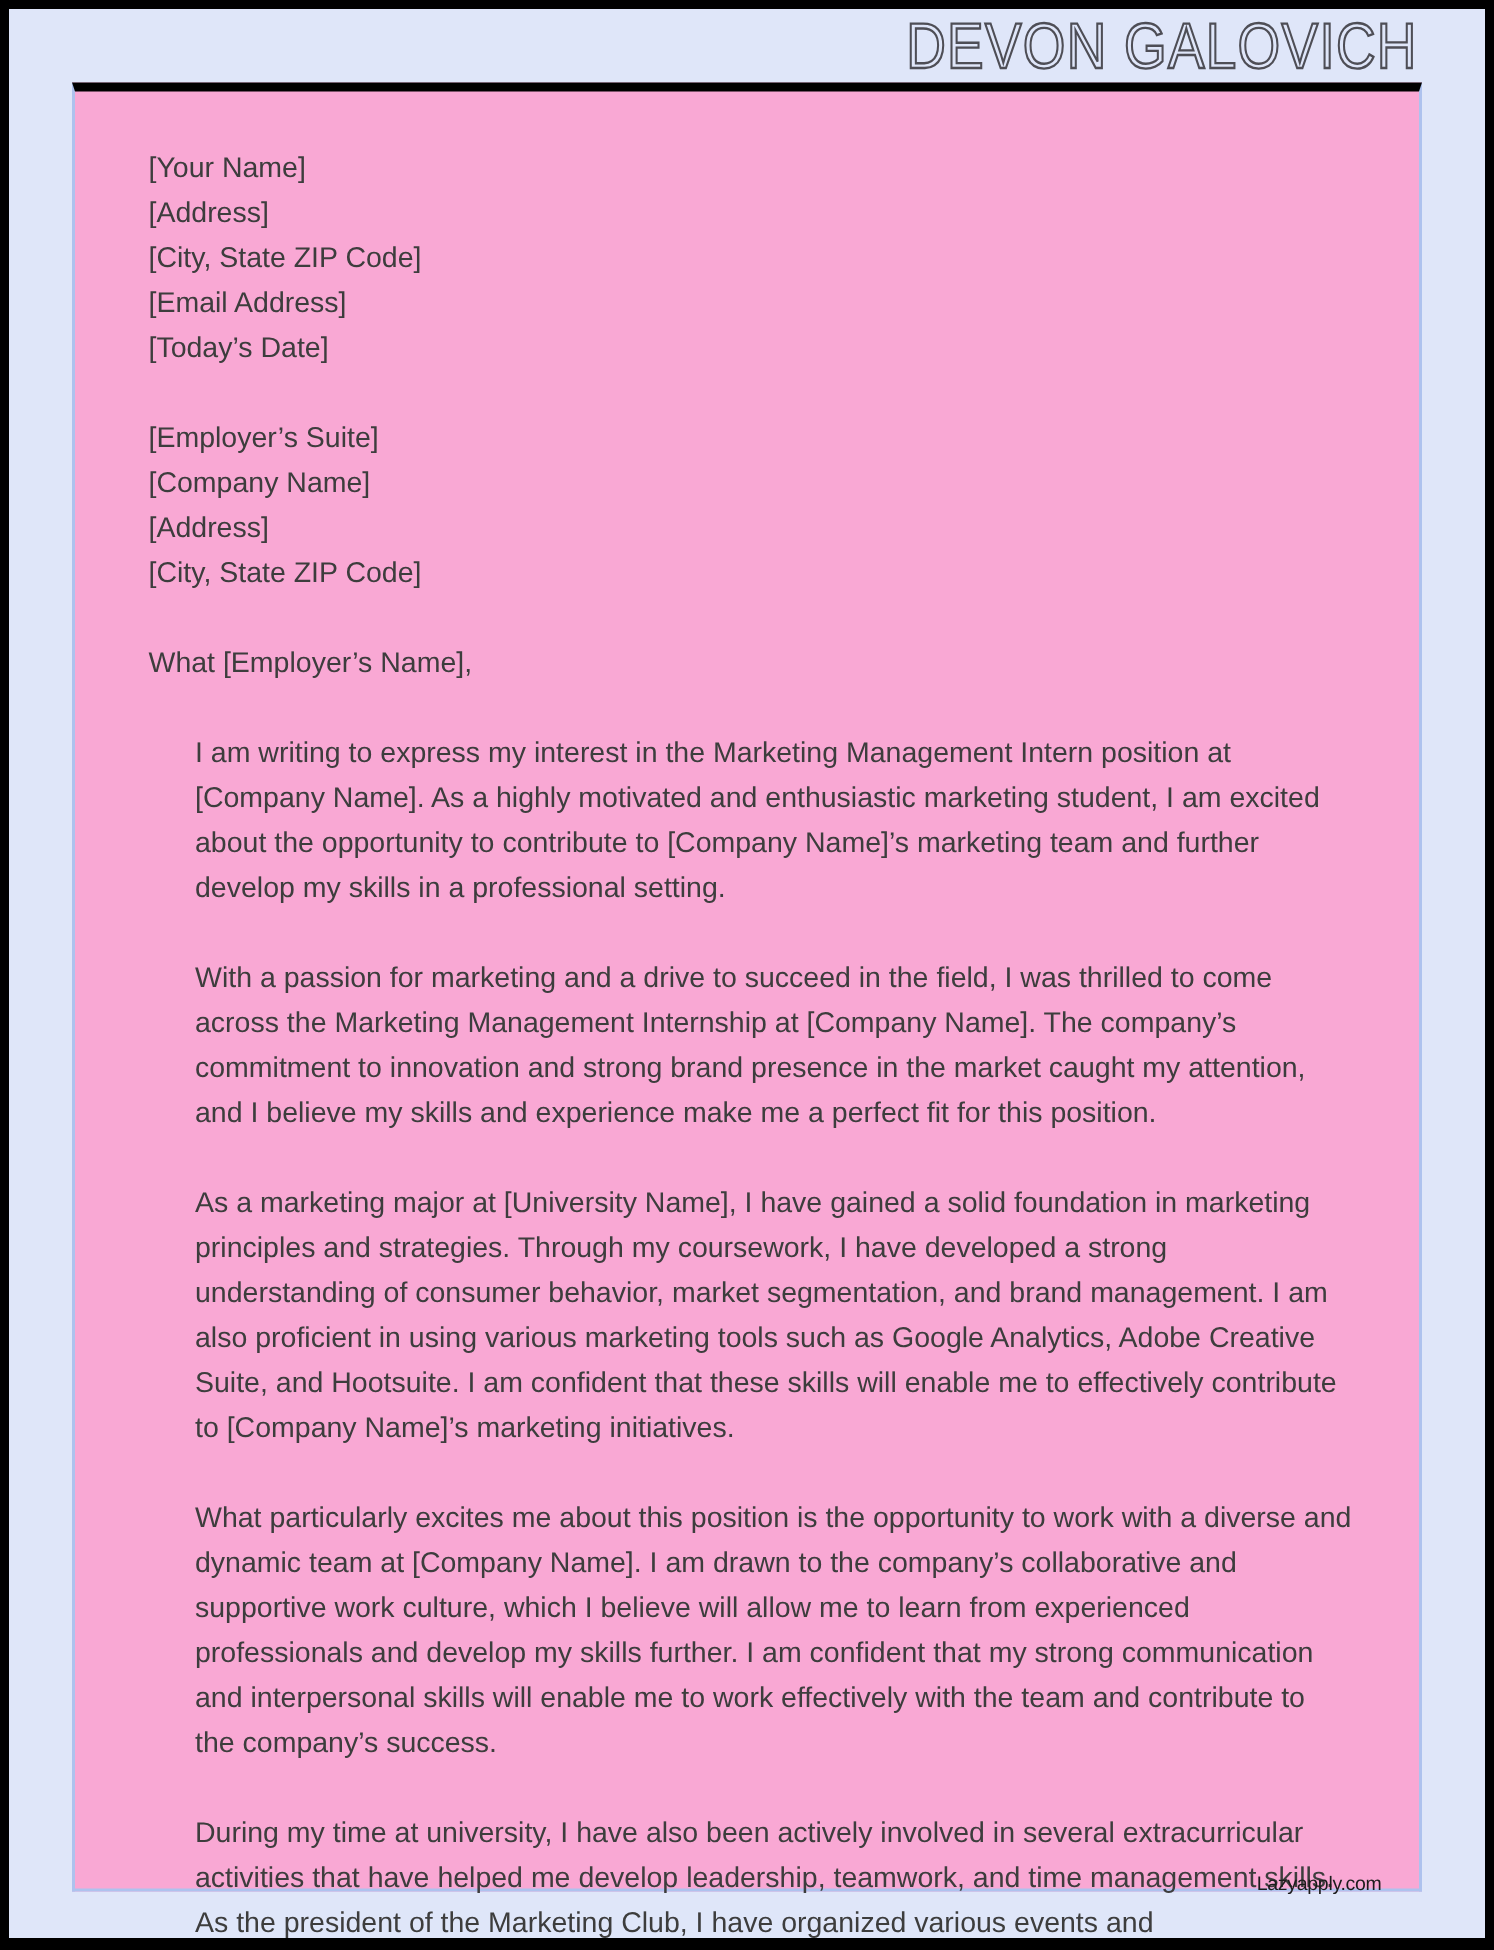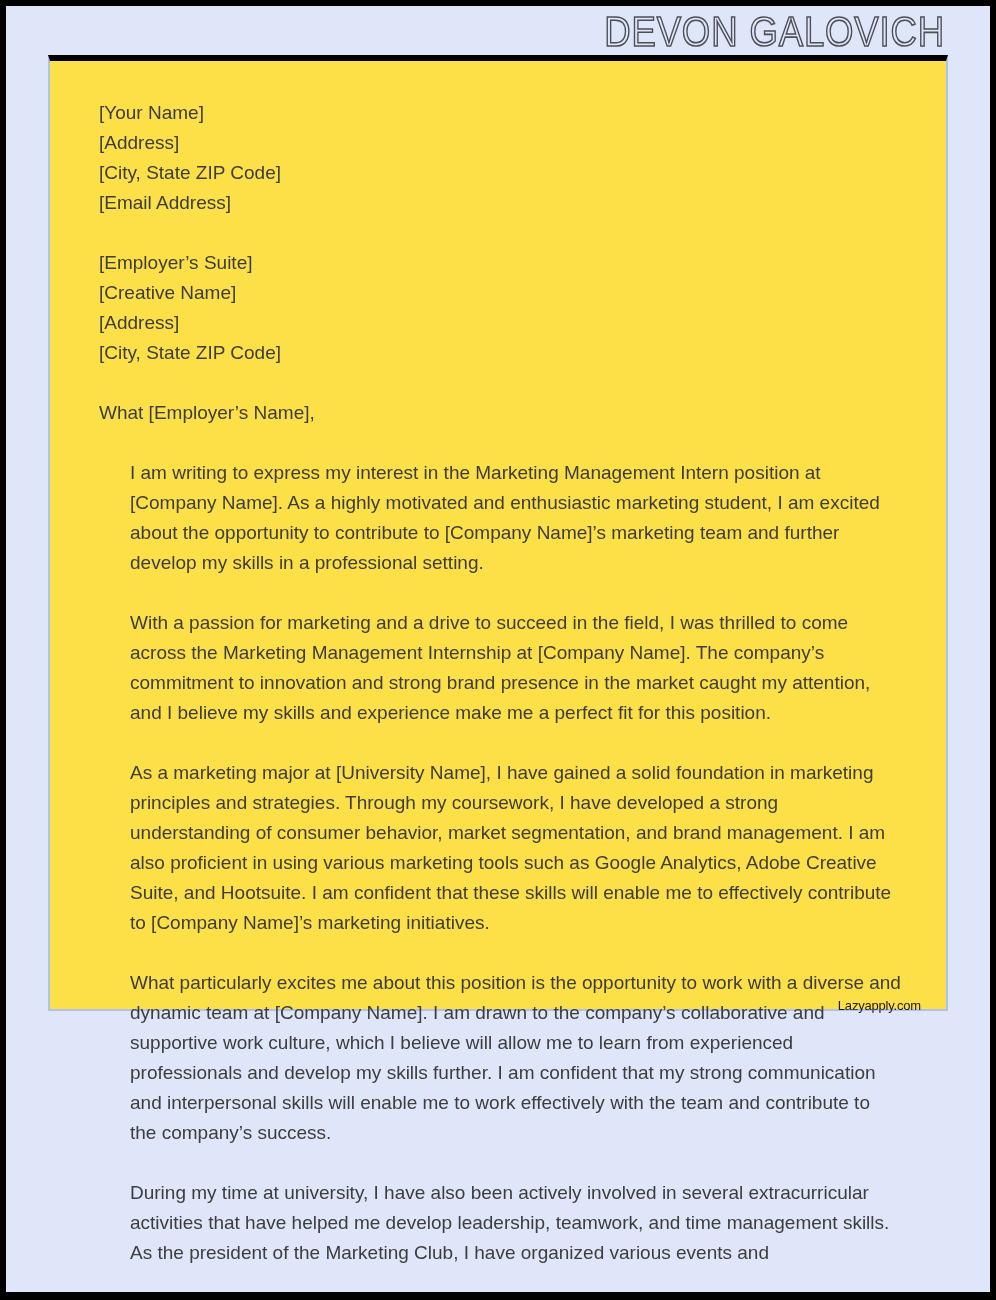--- a/index.html
+++ b/index.html
@@ -37,22 +37,22 @@
   }
   @supports not (-webkit-text-stroke: 1px #000) {
     .header-name { color: #4e4e56; }
   }
 
   .page {
     position: absolute;
     left: 48px;
     top: 55px;
     width: 900px;
-    height: 956px;
-    background: #fde047;
+    height: 1206px;
+    background: #f9a8d4;
     border: 2px solid #aec2ee;
     border-top: 6px solid #000;
   }
 
   .letter {
     padding: 37px 45px 0 49px;
     font-size: 19px;
     line-height: 30px;
     color: #3d3d3d;
   }
@@ -78,25 +78,26 @@
 
 <div class="page">
 
   <div class="letter">
 
     <div class="addr-block">
       <div>[Your Name]</div>
       <div>[Address]</div>
       <div>[City, State ZIP Code]</div>
       <div>[Email Address]</div>
+      <div>[Today’s Date]</div>
     </div>
 
     <div class="addr-block">
       <div>[Employer’s Suite]</div>
-      <div>[Creative Name]</div>
+      <div>[Company Name]</div>
       <div>[Address]</div>
       <div>[City, State ZIP Code]</div>
     </div>
 
     <div class="salutation">What [Employer’s Name],</div>
 
     <p class="para">I am writing to express my interest in the Marketing Management Intern position at [Company Name]. As a highly motivated and enthusiastic marketing student, I am excited about the opportunity to contribute to [Company Name]’s marketing team and further develop my skills in a professional setting.</p>
     <p class="para">With a passion for marketing and a drive to succeed in the field, I was thrilled to come across the Marketing Management Internship at [Company Name]. The company’s commitment to innovation and strong brand presence in the market caught my attention, and I believe my skills and experience make me a perfect fit for this position.</p>
     <p class="para">As a marketing major at [University Name], I have gained a solid foundation in marketing principles and strategies. Through my coursework, I have developed a strong understanding of consumer behavior, market segmentation, and brand management. I am also proficient in using various marketing tools such as Google Analytics, Adobe Creative Suite, and Hootsuite. I am confident that these skills will enable me to effectively contribute to [Company Name]’s marketing initiatives.</p>
     <p class="para">What particularly excites me about this position is the opportunity to work with a diverse and dynamic team at [Company Name]. I am drawn to the company’s collaborative and supportive work culture, which I believe will allow me to learn from experienced professionals and develop my skills further. I am confident that my strong communication and interpersonal skills will enable me to work effectively with the team and contribute to the company’s success.</p>

